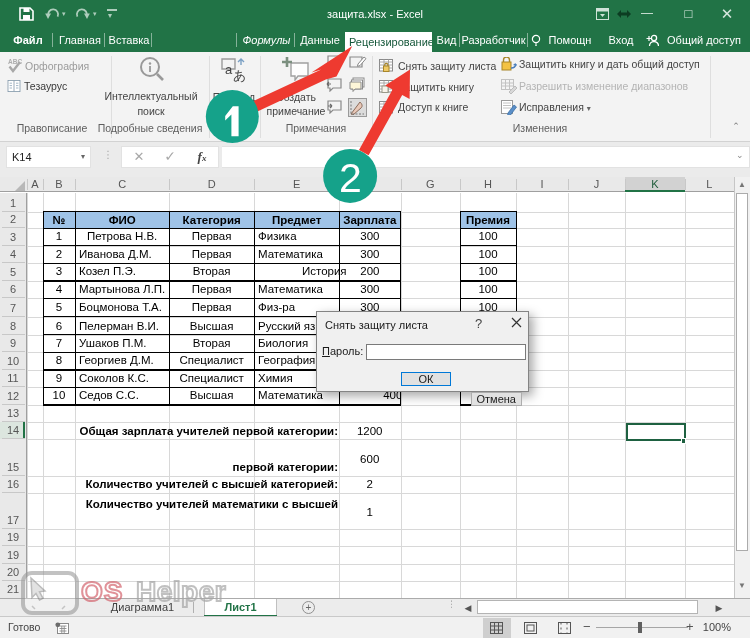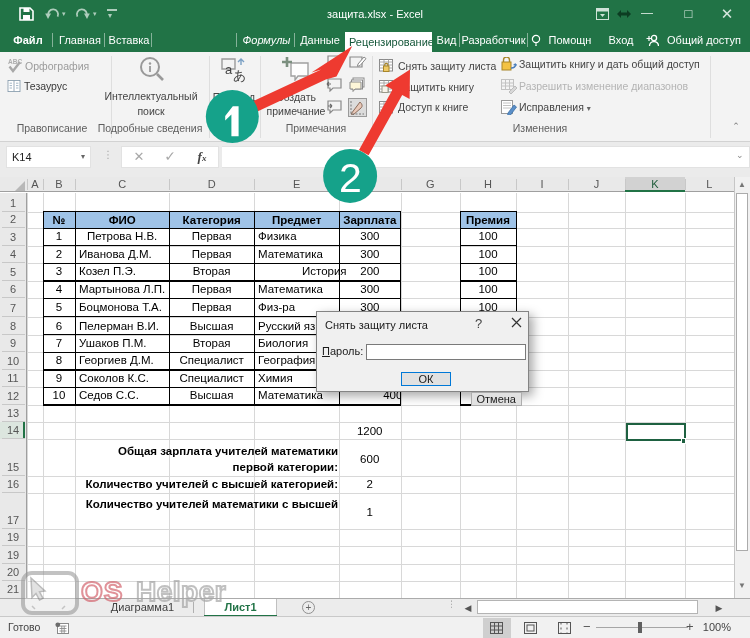--- a/index.html
+++ b/index.html
@@ -431,21 +431,21 @@
       <div class="abs" style="left:42.5px;top:157.10000000000002px;width:358.7px;height:1.3px;background:#000;"></div>
       <div class="abs" style="left:459.5px;top:157.10000000000002px;width:57.10000000000002px;height:1.3px;background:#000;"></div>
       <div class="abs" style="left:42.5px;top:174.8px;width:358.7px;height:1.3px;background:#000;"></div>
       <div class="abs" style="left:459.5px;top:174.8px;width:57.10000000000002px;height:1.3px;background:#000;"></div>
       <div class="abs" style="left:42.5px;top:192.39999999999998px;width:358.7px;height:1.3px;background:#000;"></div>
       <div class="abs" style="left:459.5px;top:192.39999999999998px;width:57.10000000000002px;height:1.3px;background:#000;"></div>
       <div class="abs" style="left:42.5px;top:209.7px;width:358.7px;height:1.3px;background:#000;"></div>
       <div class="abs" style="left:459.5px;top:209.7px;width:57.10000000000002px;height:1.3px;background:#000;"></div>
       <div class="abs" style="left:42.5px;top:227.3px;width:358.7px;height:1.3px;background:#000;"></div>
       <div class="abs" style="left:459.5px;top:227.3px;width:57.10000000000002px;height:1.3px;background:#000;"></div>
-      <div class="sum" style="left:40px;top:267.5px;width:298px;">Общая зарплата учителей математики</div>
+      <div class="sum" style="left:40px;top:247.5px;width:298px;">Общая зарплата учителей первой категории:</div>
       <div class="sum" style="left:40px;top:301px;width:298px;">Количество учителей с высшей категорией:</div>
       <div class="sum" style="left:40px;top:283.5px;width:298px;">первой категории:</div>
       <div class="sum" style="left:40px;top:320.5px;width:298px;">Количество учителей математики с высшей</div>
       <div class="cell" style="left:339.2px;top:247.5px;width:61px;text-align:center;">1200</div>
       <div class="cell" style="left:339.2px;top:275.5px;width:61px;text-align:center;">600</div>
       <div class="cell" style="left:339.2px;top:301px;width:61px;text-align:center;">2</div>
       <div class="cell" style="left:339.2px;top:329px;width:61px;text-align:center;">1</div>
       <div class="abs" style="left:625.5px;top:245.5px;width:60px;height:18.3px;border:2px solid #1e6141;background:#fff;"></div>
       <div class="abs" style="left:680.5px;top:261px;width:5.5px;height:5.5px;background:#1e6141;border:1px solid #fff;"></div>
       <div class="abs" style="left:734px;top:0;width:16px;height:420.5px;background:#f1f1f1;border-left:1px solid #c6c6c6;"></div>

